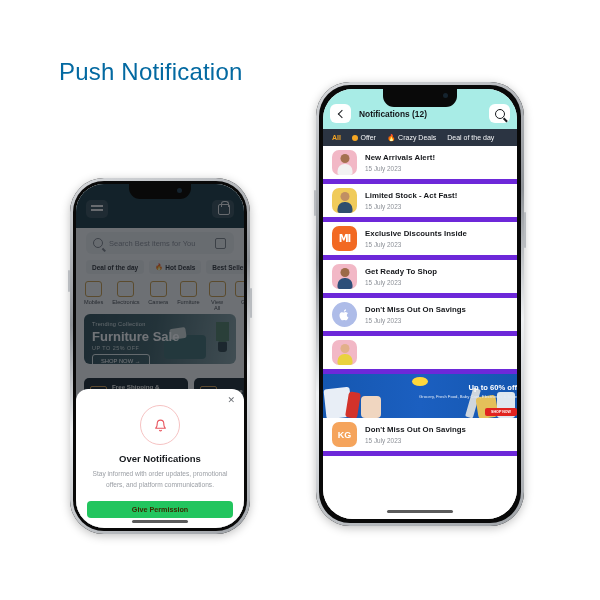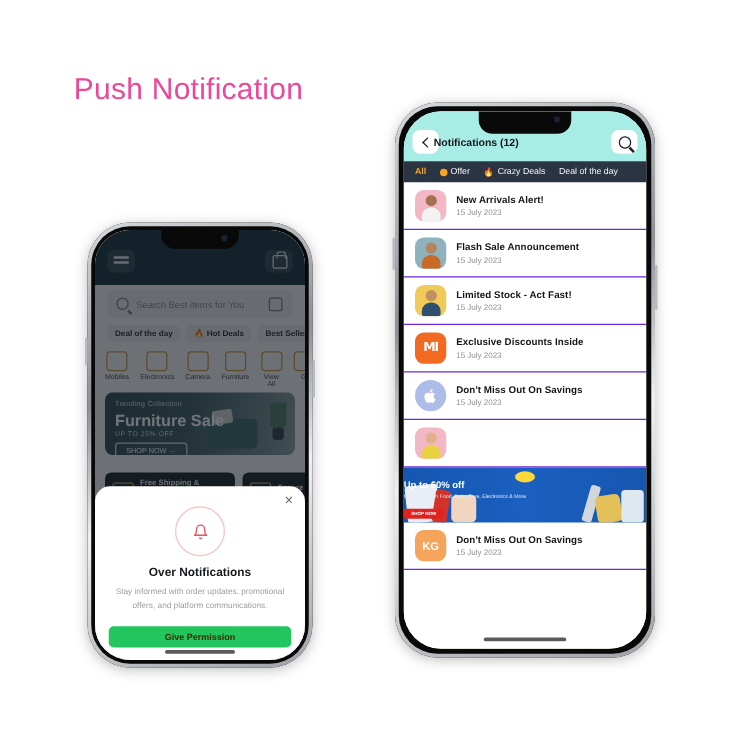--- a/index.html
+++ b/index.html
@@ -3,21 +3,21 @@
 <meta charset="utf-8">
 <style>
   html,body{margin:0;padding:0;}
   body{
     width:600px;height:600px;background:#ffffff;
     font-family:"Liberation Sans", sans-serif;
     overflow:hidden;position:relative;
   }
   .page-title{
     position:absolute;left:59px;top:58px;
-    font-size:24px;color:#ec4899;letter-spacing:.2px;
+    font-size:24px;color:#0369a1;letter-spacing:.2px;
     font-weight:400;
   }
 
   
   .phone{position:absolute;border-radius:34px;background:#0a0a0a;
          box-shadow:0 2px 10px rgba(0,0,0,.25);}
   .phone .chassis{position:absolute;inset:0;border-radius:34px;
          background:linear-gradient(160deg,#d7d9dc,#8d9196 35%,#eef0f2 60%,#9ea2a7);}
   .phone .bezel{position:absolute;inset:3px;border-radius:31px;background:#090909;}
   .screen{position:absolute;overflow:hidden;background:#fff;}
@@ -116,51 +116,51 @@
   .rhead{position:absolute;left:0;top:0;right:0;height:40px;background:#a8ece6;}
   .rh-btn{position:absolute;top:15px;width:21px;height:19px;border-radius:6px;background:#fff;
           display:flex;align-items:center;justify-content:center;}
   .rh-btn.back{left:7px;}
   .rh-btn.srch{right:7px;}
   .chev{width:5px;height:5px;border-left:1.6px solid #1b1d21;border-bottom:1.6px solid #1b1d21;
         transform:rotate(45deg);margin-left:2px;}
   .magR{width:8px;height:8px;border:1.6px solid #1b1d21;border-radius:50%;position:relative;}
   .magR:after{content:"";position:absolute;right:-4px;bottom:-3px;width:5px;height:1.6px;
         background:#1b1d21;transform:rotate(45deg);}
-  .rtitle{position:absolute;left:24px;top:20px;font-size:8.4px;color:#14161a;font-weight:bold;}
+  .rtitle{position:absolute;left:36px;top:20px;font-size:8.4px;color:#14161a;font-weight:bold;}
 
   .rtabs{position:absolute;left:0;top:40px;right:0;height:17px;background:#2b3442;
          display:flex;align-items:center;gap:11px;padding-left:9px;}
   .rtab{font-size:7px;color:#f3f4f6;display:flex;align-items:center;gap:2.5px;white-space:nowrap;}
   .rtab.active{color:#f6a623;font-weight:bold;}
   .dotO{width:6px;height:6px;border-radius:50%;background:#f6a623;display:inline-block;}
   .flm{color:#ff6a2b;font-size:7px;}
 
   .rlist{position:absolute;left:0;top:57px;right:0;bottom:0;background:#fff;overflow:hidden;}
   .nrow{height:38px;display:flex;align-items:center;padding:0 9px;
-        border-bottom:1px solid #6d28d9;box-sizing:border-box;}
+        border-bottom:5px solid #6d28d9;box-sizing:border-box;}
   .nav{width:25px;height:25px;border-radius:7px;flex:none;margin-right:8px;overflow:hidden;
        position:relative;display:flex;align-items:center;justify-content:center;}
   .ntxt{flex:1;min-width:0;}
   .ntitle{font-size:7.8px;color:#14161a;font-weight:bold;letter-spacing:.05px;}
   .ndate{font-size:6.4px;color:#8c9097;margin-top:2.5px;}
 
   
   .face{position:absolute;left:50%;bottom:0;transform:translateX(-50%);width:15px;height:11px;
         background:#b4553a;border-radius:7px 7px 2px 2px;}
   .head{position:absolute;left:50%;top:3.5px;transform:translateX(-50%);width:9px;height:9px;
         border-radius:50%;background:#c98a63;}
   .milogo{font-size:10px;font-weight:bold;color:#fff;font-family:"DejaVu Sans",sans-serif;
         letter-spacing:-1px;}
   .initials{font-size:9px;font-weight:bold;color:#fff;}
 
   
   .promo{height:44px;margin:0;position:relative;overflow:hidden;
          background:linear-gradient(90deg,#1557b0 0%,#1b5fc0 50%,#1557b0 100%);}
-  .promo .ctr{position:absolute;left:0;right:0;top:9px;text-align:left;}
+  .promo .ctr{position:absolute;left:0;right:0;top:9px;text-align:right;}
   .promo .p1{font-size:7.6px;color:#fff;font-weight:bold;}
   .promo .p2{font-size:4.2px;color:#e3ecf8;margin-top:2px;}
   .promo .shop{display:inline-block;margin-top:3px;background:#e1231f;color:#fff;
          font-size:3.6px;font-weight:bold;padding:2px 6px;border-radius:2px;}
   .promo .badge{position:absolute;left:50%;transform:translateX(-50%);top:3px;width:16px;height:9px;
          background:#ffd83b;border-radius:50%;}
   .pk{position:absolute;bottom:0;}
   .pk.a{left:2px;width:26px;height:30px;background:#e8eef6;border-radius:3px;transform:rotate(-6deg);}
   .pk.b{left:24px;width:12px;height:26px;background:#d3322a;border-radius:3px;transform:rotate(9deg);}
   .pk.c{left:38px;width:20px;height:22px;background:#f0d6c0;border-radius:4px;}
@@ -335,30 +335,20 @@
         <div class="nav" style="background:#f2b8c6">
             <div class="head" style="background:#a4714f"></div>
             <div class="face" style="background:#f2f2f2"></div>
           </div>
         <div class="ntxt">
             <div class="ntitle">New Arrivals Alert!</div>
         <div class="ndate">15 July 2023</div>
           </div>
       </div>
 
-      <div class="nrow">
-        <div class="nav" style="background:#8fb2bd">
-            <div class="head" style="background:#b78461"></div>
-            <div class="face" style="background:#c96a28"></div>
-          </div>
-        <div class="ntxt">
-            <div class="ntitle">Flash Sale Announcement</div>
-        <div class="ndate">15 July 2023</div>
-          </div>
-      </div>
 
       <div class="nrow">
         <div class="nav" style="background:#f0cb5a">
             <div class="head" style="background:#c08f63"></div>
             <div class="face" style="background:#2f4f6e"></div>
           </div>
         <div class="ntxt">
             <div class="ntitle">Limited Stock - Act Fast!</div>
         <div class="ndate">15 July 2023</div>
           </div>
@@ -367,20 +357,30 @@
       <div class="nrow">
         <div class="nav" style="background:#f26922">
             <span class="milogo">MI</span>
           </div>
         <div class="ntxt">
             <div class="ntitle">Exclusive Discounts Inside</div>
         <div class="ndate">15 July 2023</div>
           </div>
       </div>
 
+      <div class="nrow">
+        <div class="nav" style="background:#f2b8c6">
+            <div class="head" style="background:#9c6a48"></div>
+            <div class="face" style="background:#2d4f79"></div>
+          </div>
+        <div class="ntxt">
+            <div class="ntitle">Get Ready To Shop</div>
+        <div class="ndate">15 July 2023</div>
+          </div>
+      </div>
 
       <div class="nrow">
         <div class="nav" style="background:#aebce8;border-radius:50%">
           <svg width="13" height="14" viewBox="0 0 24 24" fill="#ffffff">
               <path d="M16.3 12.6c0-2.6 2.1-3.8 2.2-3.9-1.2-1.7-3-2-3.7-2-1.6-.2-3 .9-3.8.9-.8 0-2-.9-3.3-.9-1.7 0-3.3 1-4.1 2.5-1.8 3.1-.5 7.6 1.3 10.1.9 1.2 1.9 2.6 3.2 2.5 1.3-.05 1.8-.8 3.3-.8 1.5 0 2 .8 3.3.8 1.4 0 2.2-1.2 3.1-2.5.97-1.4 1.4-2.8 1.4-2.9-.03-.01-2.7-1-2.9-3.9zM13.9 4.6c.7-.85 1.2-2 1-3.2-1 .05-2.3.7-3 1.5-.65.75-1.2 1.9-1.1 3.1 1.1.1 2.3-.6 3.1-1.4z"></path>
             </svg>
         </div>
         <div class="ntxt">
             <div class="ntitle">Don't Miss Out On Savings</div>
         <div class="ndate">15 July 2023</div>

